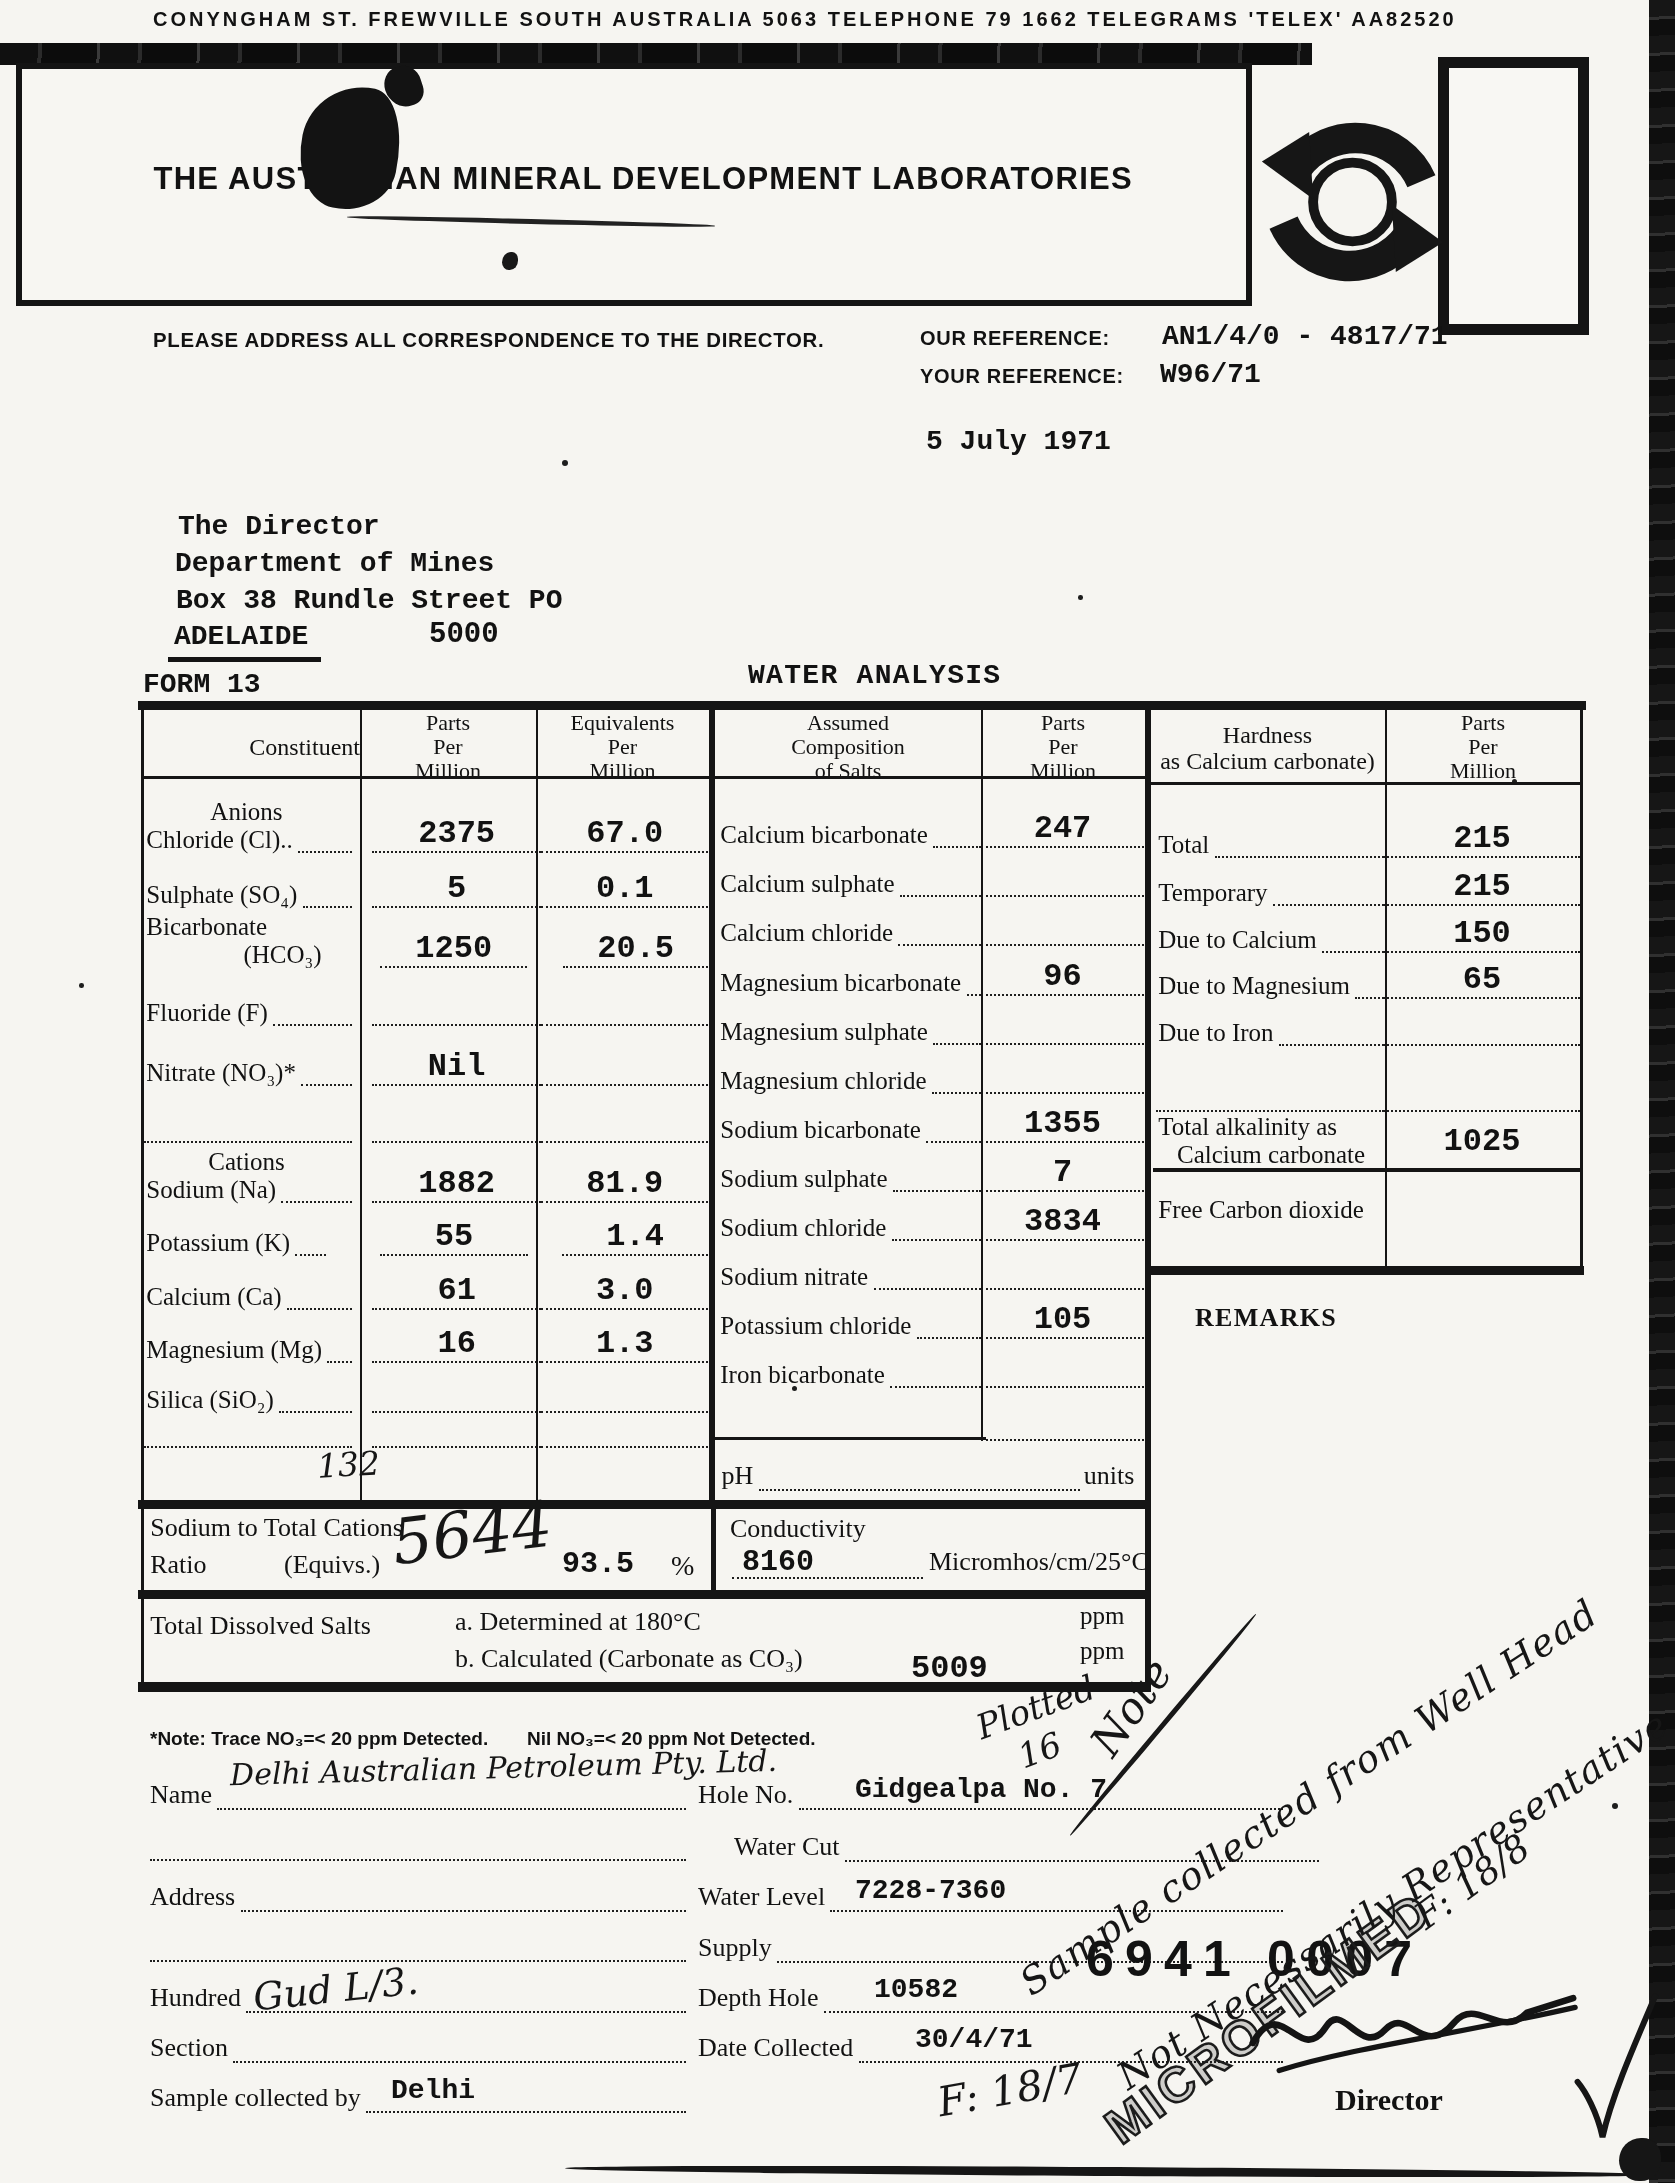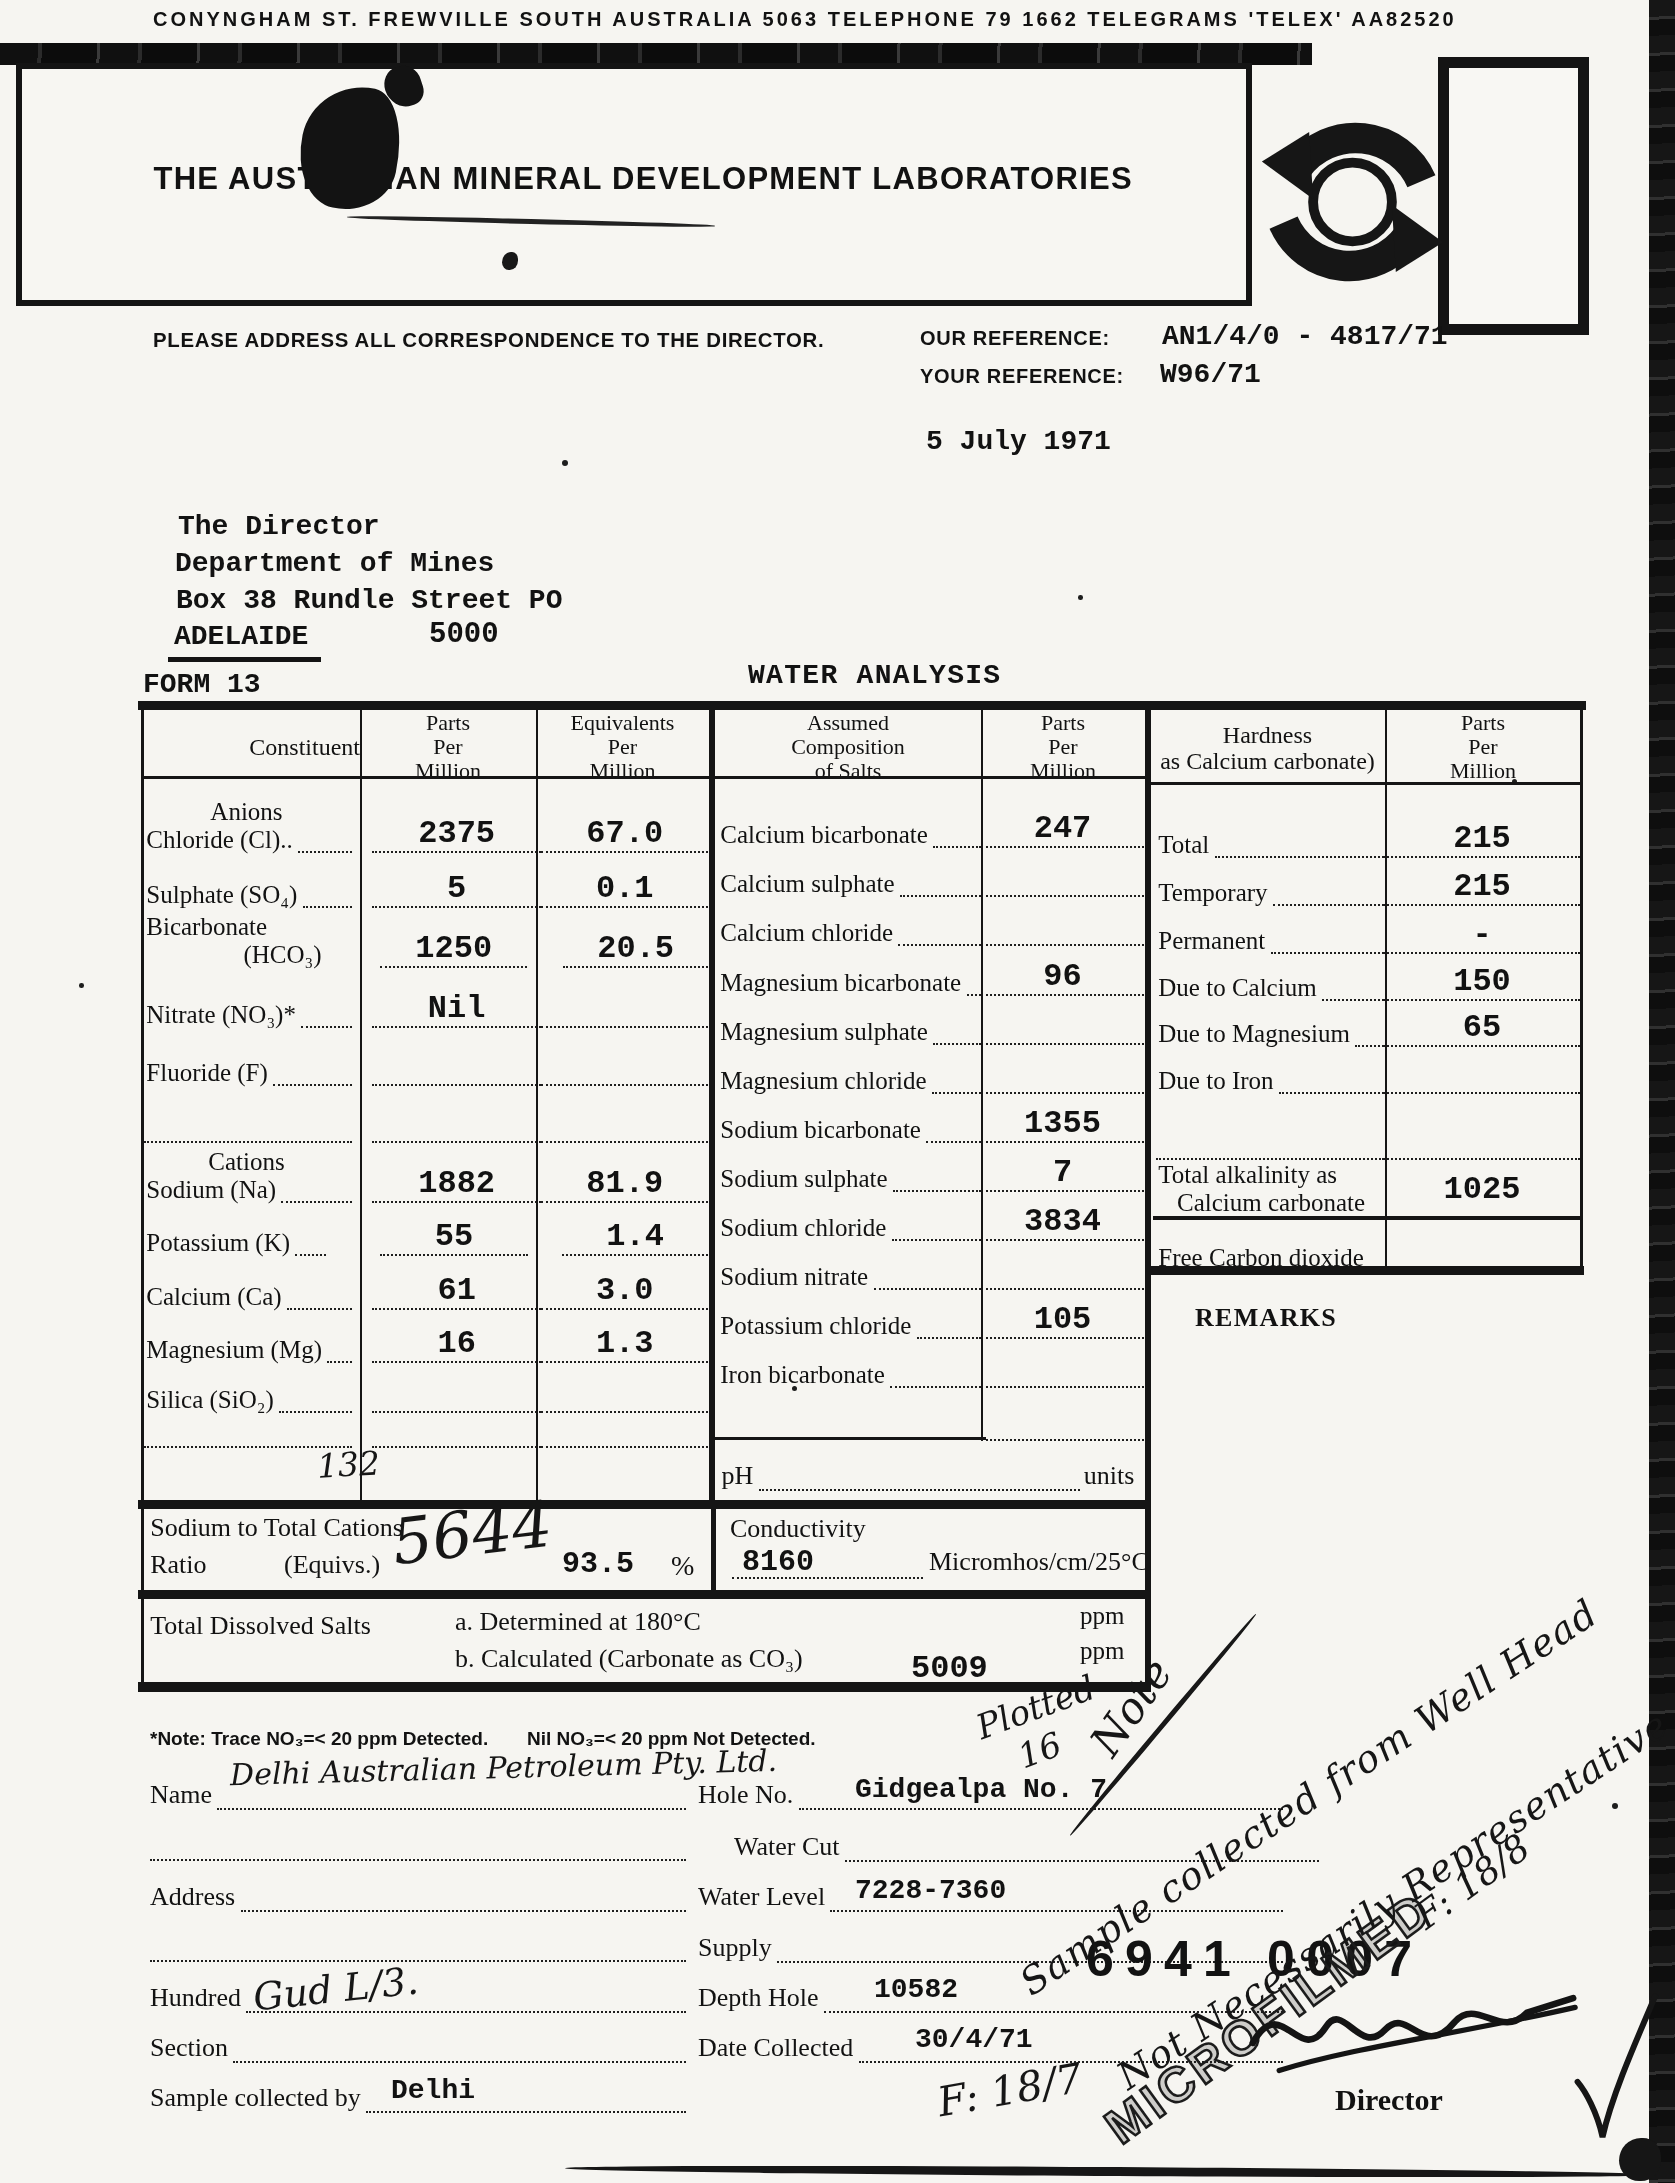--- a/index.html
+++ b/index.html
@@ -145,38 +145,38 @@
       <div class="labline">
           <span class="ltxt">Bicarbonate</span>
         </div>
       <div class="labline">
           <span class="ltxt" style="margin-left:auto;padding-right:2.6px;">(HCO₃)</span>
         </div>
       </div>
     <div class="c vcell lp">1250</div>
     <div class="c vcell le">20.5</div>
   </div>
+  <div class="trow" style="height:58px;">
+    <div class="c lab lw">
+        <div class="labline">
+          <span class="ltxt">Fluoride (F)</span>
+          <span class="dotfill"></span>
+        </div>
+      </div>
+    <div class="c vcell lp"></div>
+    <div class="c vcell le"></div>
+  </div>
   <div class="trow" style="height:60px;">
     <div class="c lab lw">
         <div class="labline">
           <span class="ltxt">Nitrate (NO₃)*</span>
           <span class="dotfill"></span>
         </div>
       </div>
     <div class="c vcell lp">Nil</div>
-    <div class="c vcell le"></div>
-  </div>
-  <div class="trow" style="height:58px;">
-    <div class="c lab lw">
-        <div class="labline">
-          <span class="ltxt">Fluoride (F)</span>
-          <span class="dotfill"></span>
-        </div>
-      </div>
-    <div class="c vcell lp"></div>
     <div class="c vcell le"></div>
   </div>
   <div class="trow" style="height:57px;">
     <div class="c lab lw">
         <div class="labline">
           <span class="dotfill" style="margin-left:2.6px;"></span>
         </div>
       </div>
     <div class="c vcell lp"></div>
     <div class="c vcell le"></div>
@@ -377,29 +377,20 @@
     <div class="c vcell rp">215</div>
   </div>
   <div class="trow" style="height:48px;">
     <div class="c lab rw">
         <div class="labline">
           <span class="ltxt">Temporary</span>
           <span class="dotfill"></span>
         </div>
       </div>
     <div class="c vcell rp">215</div>
-  </div>
-  <div class="trow" style="height:48px;">
-    <div class="c lab rw">
-        <div class="labline">
-          <span class="ltxt">Permanent</span>
-          <span class="dotfill"></span>
-        </div>
-      </div>
-    <div class="c vcell rp">-</div>
   </div>
   <div class="trow" style="height:47px;">
     <div class="c lab rw">
         <div class="labline">
           <span class="ltxt">Due to Calcium</span>
           <span class="dotfill"></span>
         </div>
       </div>
     <div class="c vcell rp">150</div>
   </div>

